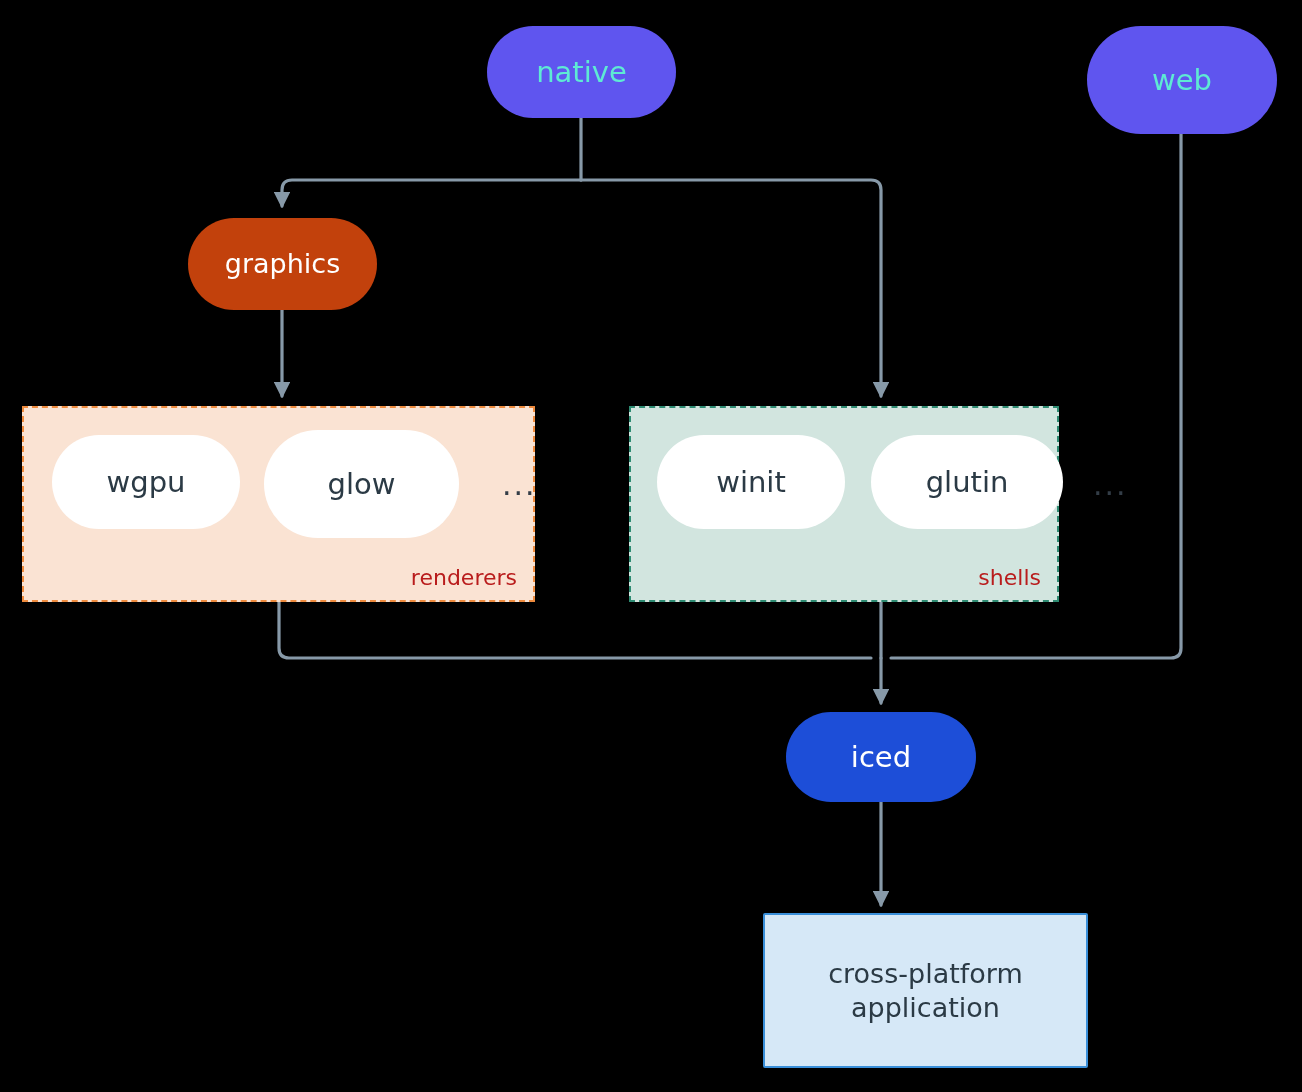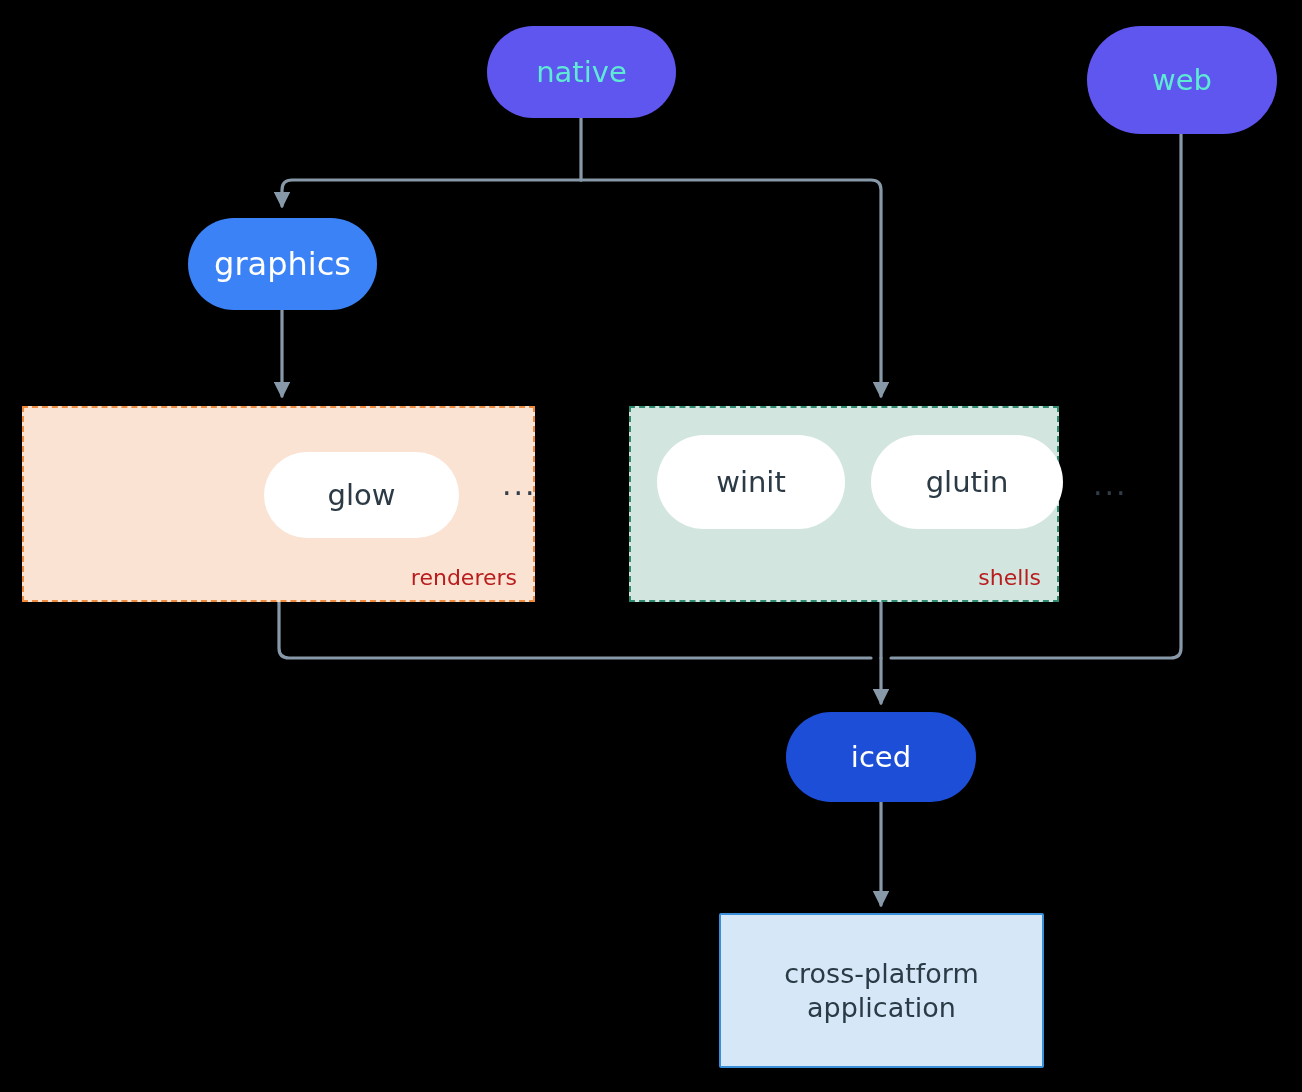--- a/index.html
+++ b/index.html
@@ -40,43 +40,44 @@
   
   .pill-purple {
     background: #5F55EF;
     color: #5eead4;
     border-radius: 999px;
     font-size: 29px;
   }
 
   
   .pill-orange {
-    background: #3b82f6;
+    background: #c2410c;
     color: #FFFFFF;
     border-radius: 999px;
-    font-size: 32px;
+    font-size: 27px;
     justify-content: center;
   }
 
   
   .pill-blue {
     background: #1d4ed8;
     color: #FFFFFF;
     border-radius: 999px;
     font-size: 29px;
   }
 
   
   .rect-lightblue {
     background: #D6E8F7;
     color: #2B3A45;
     border: 2px solid #3A8FD9;
     border-radius: 2px;
     font-size: 27px;
     flex-direction: column;
+    margin-left: 44px;
   }
   .rect-lightblue .line {
     display: block;
   }
 
   
   .cluster {
     position: absolute;
     box-sizing: border-box;
   }
@@ -157,21 +158,24 @@
 
   <div class="node pill-purple" style="left:1087px; top:26px; width:190px; height:108px;">
     <span>web</span>
   </div>
 
   <div class="node pill-orange" style="left:188px; top:218px; width:189px; height:92px;">
     <span>graphics</span>
   </div>
 
   <div class="cluster cluster-renderers" style="left:22px; top:406px; width:513px; height:196px;">
-    <div class="pill-white" style="left:240px; top:44px; width:195px; height:86px;align-items:center;">
+    <div class="pill-white" style="left:28px; top:27px; width:188px; height:94px;">
+      <span>wgpu</span>
+    </div>
+    <div class="pill-white" style="left:240px; top:22px; width:195px; height:108px;align-items:center;">
       <span>glow</span>
     </div>
     <div class="ellipsis" style="left:478px; top:62px;">...</div>
     <div class="cluster-label">renderers</div>
   </div>
 
   <div class="cluster cluster-shells" style="left:629px; top:406px; width:430px; height:196px;">
     <div class="pill-white" style="left:26px; top:27px; width:188px; height:94px;">
       <span>winit</span>
     </div>

